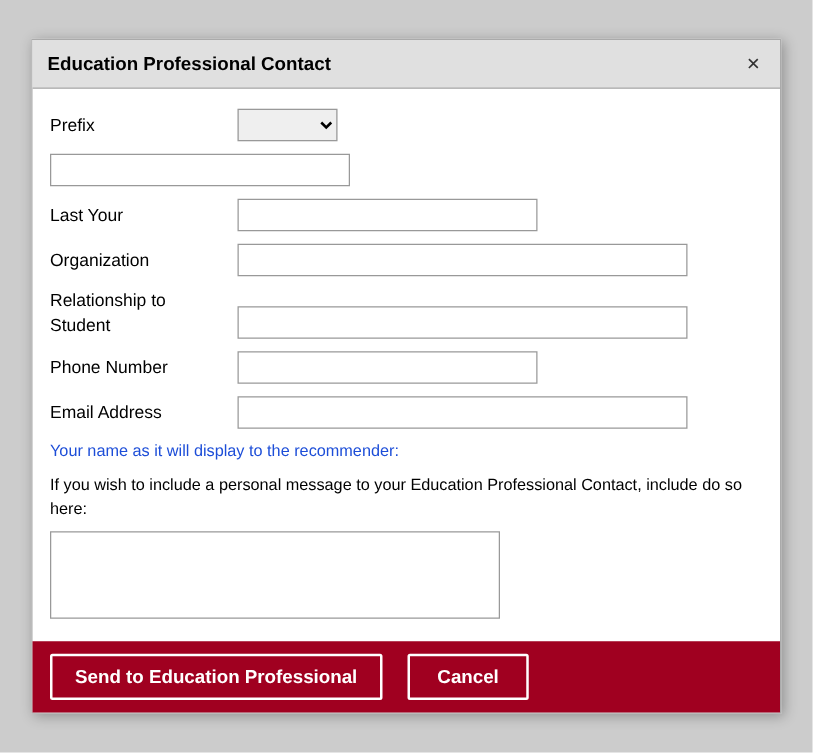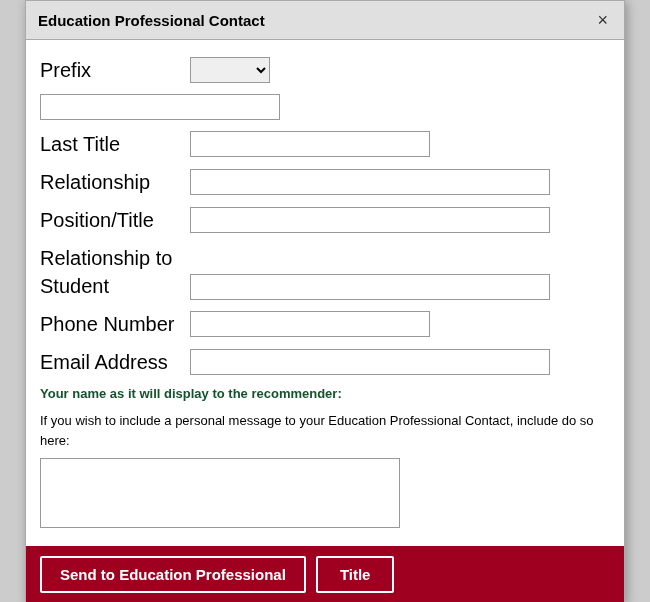--- a/index.html
+++ b/index.html
@@ -47,42 +47,41 @@
       display: flex;
       align-items: center;
       margin-bottom: 10px;
     }
     .form-row.top-align {
       align-items: flex-end;
     }
     .form-label {
       width: 150px;
       min-width: 150px;
-      font-size: 20px;
+      font-size: 14px;
       color: #000;
       padding-right: 8px;
       line-height: 1.4;
     }
     .form-input {
       border: 1px solid #999;
       padding: 3px 4px;
       font-size: 13px;
       height: 26px;
     }
     .input-medium { width: 240px; }
     .input-full { width: 360px; }
     select.form-input {
       width: 80px;
       height: 26px;
     }
     .info-text {
       font-size: 13px;
-      color: #14532d;
+      color: #1d4ed8;
       margin: 8px 0 4px 0;
-      font-weight: bold;
     }
     .message-text {
       font-size: 13px;
       color: #000;
       margin: 10px 0 8px 0;
       line-height: 1.5;
     }
     .textarea-input {
       border: 1px solid #999;
       width: 360px;
@@ -91,21 +90,21 @@
       padding: 4px;
       resize: none;
       display: block;
       margin-left: 0;
     }
     .dialog-footer {
       background: #a00020;
       padding: 10px 14px;
       display: flex;
       align-items: center;
-      gap: 10px;
+      gap: 20px;
     }
     .btn-send {
       background: #a00020;
       color: #fff;
       border: 2px solid #fff;
       padding: 8px 18px;
       font-size: 15px;
       font-weight: bold;
       cursor: pointer;
       border-radius: 2px;
@@ -146,33 +145,29 @@
         <option value="Dr.">Dr.</option>
         <option value="Prof.">Prof.</option>
       </select>
     </div>
 
     <div class="form-row">
       <input type="text" class="form-input input-medium" style="">
     </div>
 
     <div class="form-row">
-      <label class="form-label">Last Title</label>
+      <label class="form-label">Last Your</label>
       <input type="text" class="form-input input-medium" style="">
     </div>
 
     <div class="form-row">
-      <label class="form-label">Relationship</label>
+      <label class="form-label">Organization</label>
       <input type="text" class="form-input input-full" style="">
     </div>
 
-    <div class="form-row">
-      <label class="form-label">Position/Title</label>
-      <input type="text" class="form-input input-full" style="">
-    </div>
 
     <div class="form-row top-align">
       <label class="form-label">Relationship to Student</label>
       <input type="text" class="form-input input-full" style="">
     </div>
 
     <div class="form-row">
       <label class="form-label">Phone Number</label>
       <input type="text" class="form-input input-medium" style="">
     </div>
@@ -187,15 +182,15 @@
     <p class="message-text">If you wish to include a personal message to your Education Professional Contact, include do so here:</p>
 
     <div class="textarea-row">
       <textarea class="textarea-input" style=""></textarea>
     </div>
 
   </div>
 
   <div class="dialog-footer">
     <button class="btn-send">Send to Education Professional</button>
-    <button class="btn-cancel">Title</button>
+    <button class="btn-cancel">Cancel</button>
   </div>
 </div>
 
 </body></html>

